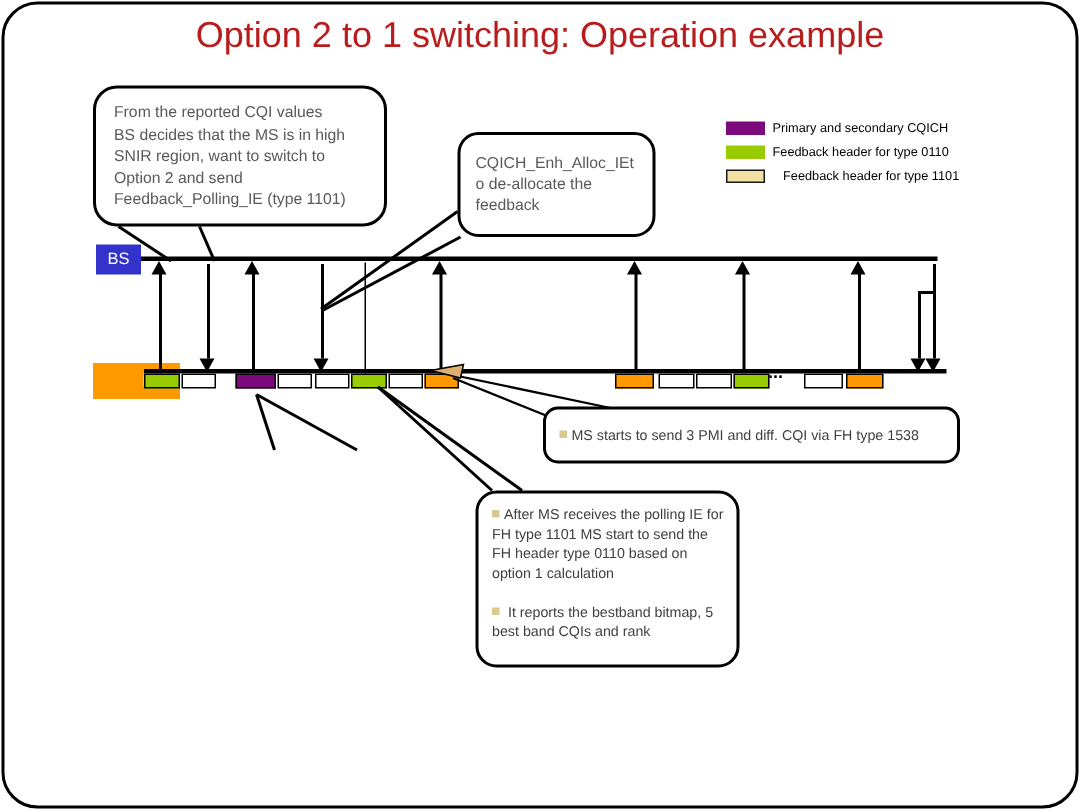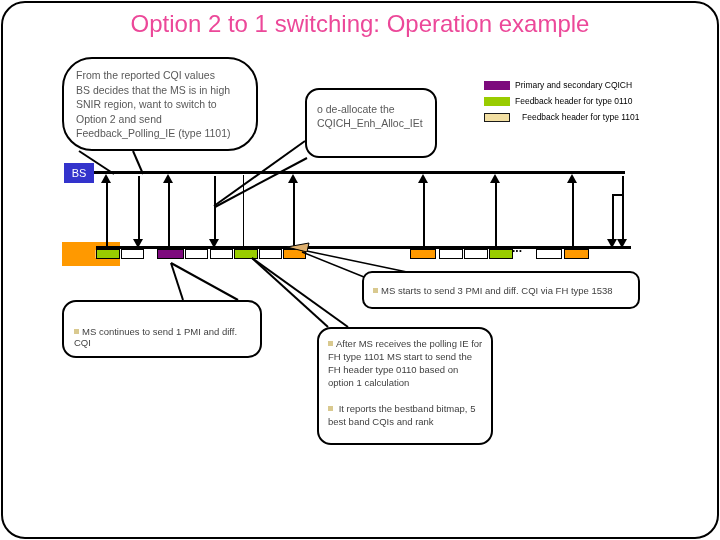--- a/index.html
+++ b/index.html
@@ -6,28 +6,28 @@
   .slide {
     position:relative; width:720px; height:540px; background:#ffffff;
     font-family:"Liberation Sans", sans-serif; overflow:hidden;
   }
   .slide-frame {
     position:absolute; left:1px; top:1px; right:1px; bottom:1px;
     border:2px solid #000; border-radius:24px; pointer-events:none;
   }
   .title {
     position:absolute; top:10px; left:0; width:100%; text-align:center;
-    font-size:24px; color:#ec4899; letter-spacing:0px;
+    font-size:24px; color:#b91c1c; letter-spacing:0px;
   }
   
   .callout {
     position:absolute; background:#fff; border:2px solid #000;
     color:#595959; box-sizing:border-box;
   }
-  .callout-polling { left:62px; top:57px; width:196px; height:94px; border-radius:30px;
+  .callout-polling { left:62px; top:57px; width:196px; height:94px; border-radius:16px;
     padding:9px 4px 0 12px; font-size:10.5px; line-height:14.5px; }
   .callout-dealloc { left:305px; top:88px; width:132px; height:70px; border-radius:14px;
     padding:12px 4px 0 10px; font-size:10.5px; line-height:14px; }
   .box-a { left:62px; top:300px; width:200px; height:58px; border-radius:14px;
     padding:24px 6px 0 10px; font-size:9.5px; color:#3f3f3f; }
   .box-b { left:362px; top:271px; width:278px; height:38px; border-radius:10px; border-width:2.5px;
     padding:12px 6px 0 9px; font-size:9.5px; color:#3f3f3f; }
   .box-c { left:317px; top:327px; width:176px; height:118px; border-radius:14px; border-width:2.5px;
     padding:8px 8px 0 9px; font-size:9.5px; line-height:13px; color:#3f3f3f; }
   .box-c .para2 { margin-top:13px; }
@@ -66,22 +66,23 @@
 
   <div class="callout callout-polling">
     <div>From the reported CQI values</div>
     <div>BS decides that the MS is in high</div>
     <div>SNIR region, want to switch to</div>
     <div>Option 2 and send</div>
     <div>Feedback_Polling_IE (type 1101)</div>
   </div>
 
   <div class="callout callout-dealloc">
+    <div>CQICH_Enh_Alloc_IEt</div>
     <div>o de-allocate the</div>
-    <div>CQICH_Enh_Alloc_IEt</div>
+    <div>feedback</div>
   </div>
 
   <div class="legend">
     <div class="legend-row">
       <span class="legend-swatch" style="background: rgb(125, 10, 125);"></span>
       <span>Primary and secondary CQICH</span>
     </div>
     <div class="legend-row">
       <span class="legend-swatch" style="background: rgb(153, 204, 0);"></span>
       <span>Feedback header for type 0110</span>
@@ -149,23 +150,20 @@
 
     <line x1="252" y1="258" x2="328" y2="327" stroke="#000" stroke-width="2"></line>
     <line x1="252" y1="258" x2="348" y2="327" stroke="#000" stroke-width="2"></line>
 
     <line x1="171" y1="263" x2="183" y2="300" stroke="#000" stroke-width="2"></line>
     <line x1="171" y1="263" x2="238" y2="300" stroke="#000" stroke-width="2"></line>
 
     <line x1="612" y1="195" x2="624" y2="195" stroke="#000" stroke-width="2"></line>
   </svg>
 
-  <div class="callout box-a">
-    <span class="bullet" style="background: rgb(217, 201, 143);"></span><span>MS continues to send 1 PMI and diff. CQI</span>
-  </div>
 
   <div class="callout box-b">
     <span class="bullet" style="background: rgb(217, 201, 143);"></span><span>MS starts to send 3 PMI and diff. CQI via FH type 1538</span>
   </div>
 
   <div class="callout box-c">
     <div class="para1">
       <span class="bullet" style="background: rgb(217, 201, 143);"></span><span>After MS receives the polling IE for FH type 1101 MS start to send the FH header type 0110 based on option 1 calculation</span>
     </div>
     <div class="para2">

